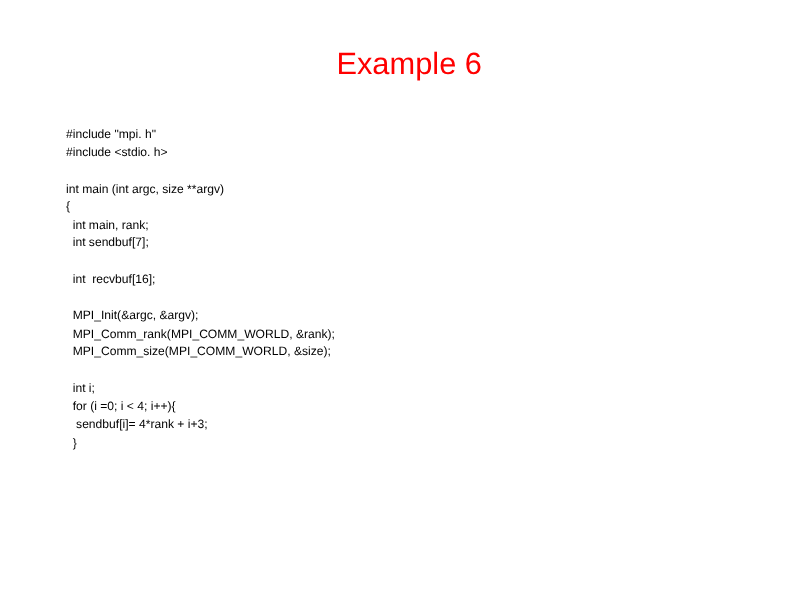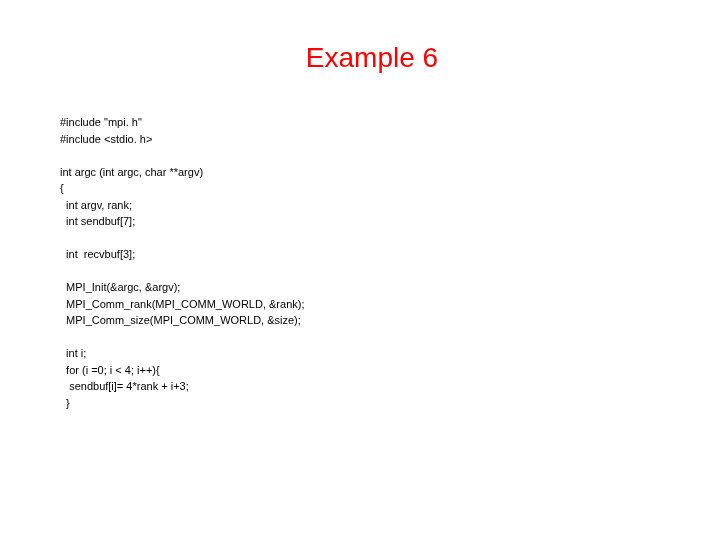--- a/index.html
+++ b/index.html
@@ -37,26 +37,26 @@
     }
   </style>
 </head>
 <body>
 
 <div class="slide">
   <h1 class="title">Example 6</h1>
   <div class="code-block"><span>#include "mpi. h"</span>
 <span>#include &lt;stdio. h&gt;</span>
 
-<span>int argc (int argc, char **argv)</span>
+<span>int main (int argc, size **argv)</span>
 <span>{</span>
-<span>  int argv, rank;</span>
+<span>  int main, rank;</span>
 <span>  int sendbuf[7];</span>
 
-<span>  int  recvbuf[3];</span>
+<span>  int  recvbuf[16];</span>
 
 <span>  MPI_Init(&amp;argc, &amp;argv);</span>
 <span>  MPI_Comm_rank(MPI_COMM_WORLD, &amp;rank);</span>
 <span>  MPI_Comm_size(MPI_COMM_WORLD, &amp;size);</span>
 
 <span>  int i;</span>
 <span>  for (i =0; i &lt; 4; i++){</span>
 <span>   sendbuf[i]= 4*rank + i+3;</span>
 <span>  }</span></div>
 </div>

